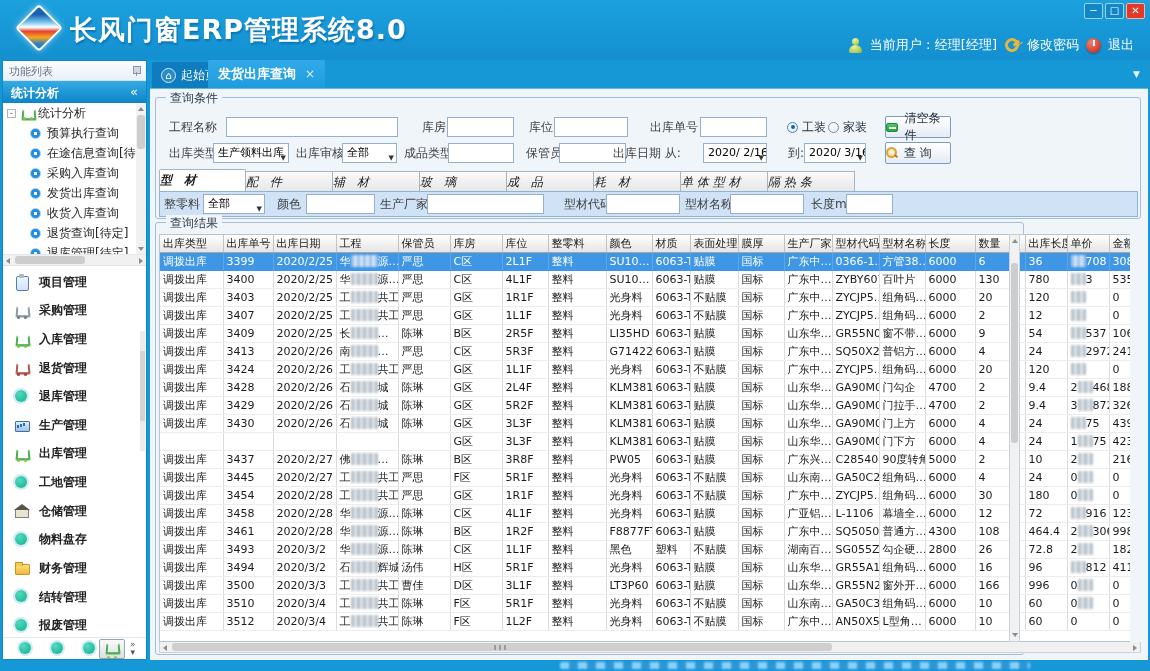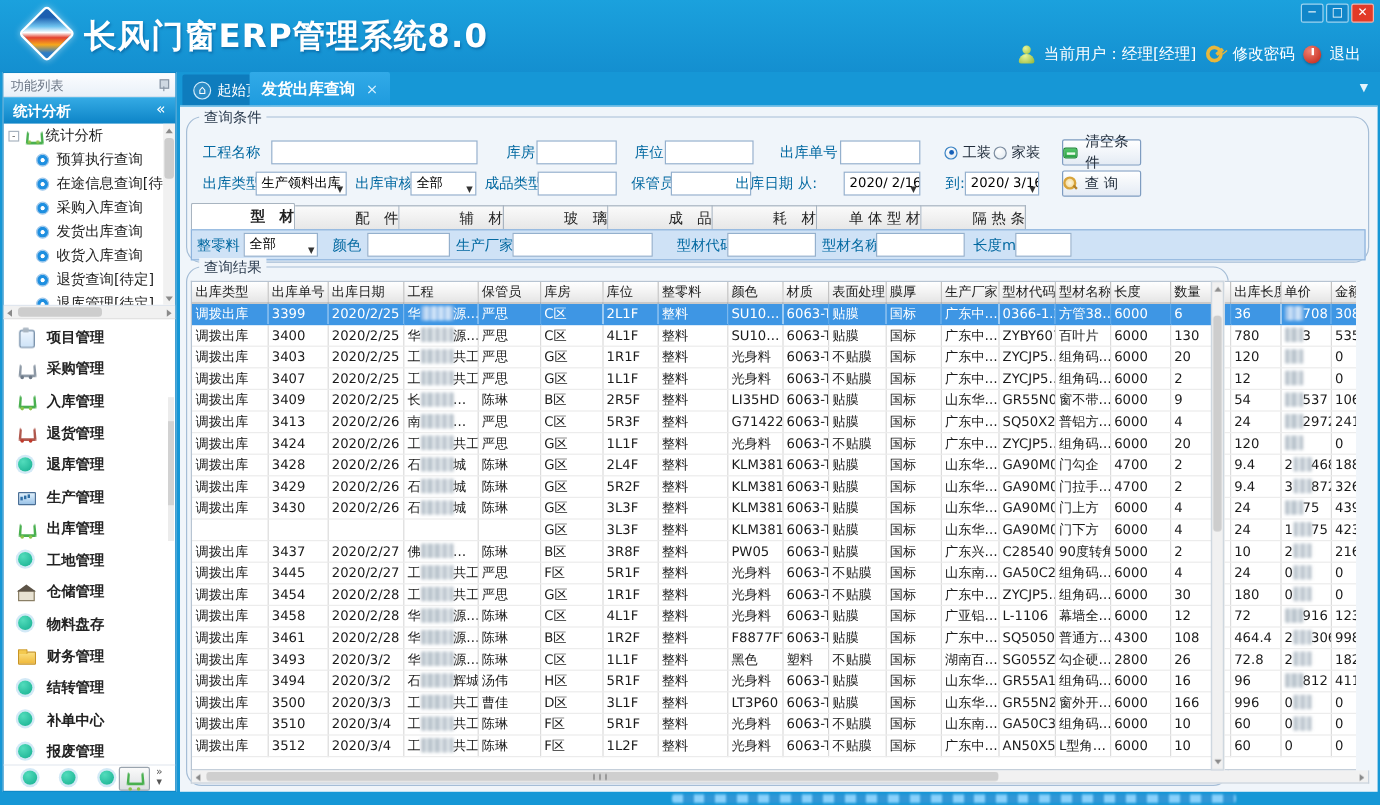--- a/index.html
+++ b/index.html
@@ -75,42 +75,42 @@
   
   .main { position:absolute; left:150px; top:60px; width:998px; height:600px; }
   .tabbar { position:absolute; left:0; top:0; width:100%; height:28px; }
   .tab-home { position:absolute; left:2px; top:2px; height:26px; padding:0 9px; background:#0e7cbd; color:#fff; font-size:12px; display:flex; align-items:center; gap:5px; border-radius:2px 2px 0 0; }
   .ico-home { width:15px; height:15px; border-radius:50%; border:1px solid #cfeafa; display:flex; align-items:center; justify-content:center; font-size:10px; color:#fff; background:rgba(255,255,255,.12); }
   .tab-active { position:absolute; left:58px; top:0px; height:28px; padding:0 10px; background:linear-gradient(#31aae8,#1f9bde); color:#fff; font-size:13px; font-weight:bold; display:flex; align-items:center; gap:9px; border-radius:2px 2px 0 0; }
   .tab-close { font-weight:normal; font-size:12px; color:#d9f1ff; }
   .tab-caret { position:absolute; right:8px; top:9px; color:#e3f4fd; font-size:9px; }
   .content { position:absolute; left:0; top:28px; width:998px; height:572px; background:#f0f5fa; border-top:1px solid #5fb6e4; }
 
-  .gb { position:absolute; border:1px solid #a5bdd6; border-radius:13px; }
+  .gb { position:absolute; border:1px solid #a5bdd6; border-radius:3px; }
   .gb-label { position:absolute; top:-8px; left:10px; background:#f0f5fa; padding:0 4px; font-size:12px; color:#2b3b4e; }
   .gb1 { left:5px; top:8px; width:986px; height:122px; }
   .gb2 { left:5px; top:133px; width:869px; height:433px; }
 
-  .flabel { position:absolute; font-size:12px; color:#0369a1; height:20px; line-height:20px; white-space:nowrap; }
+  .flabel { position:absolute; font-size:12px; color:#404040; height:20px; line-height:20px; white-space:nowrap; }
   .finput { position:absolute; height:20px; border:1px solid #94b0cd; background:#fff; font-size:11px; padding:0 3px; font-family:inherit; }
   .fselect { position:absolute; height:20px; border:1px solid #94b0cd; background:#fff; font-size:11px; line-height:18px; padding:0 14px 0 4px; white-space:nowrap; overflow:hidden; }
   .fselect::after { content:"▼"; position:absolute; right:2px; top:5px; font-size:7px; color:#333; }
   .fbtn { position:absolute; height:22px; border:1px solid #7e9cc0; border-radius:2px; background:linear-gradient(#ffffff,#e4ebf4); font-size:12px; color:#1f2b3a; display:flex; align-items:center; gap:6px; }
   .ico-clear { width:13px; height:9px; background:linear-gradient(#51c767,#2aa344); border:1px solid #1d8a35; border-radius:2px; position:relative; }
   .ico-clear::before { content:""; position:absolute; left:2px; top:3px; width:7px; height:2px; background:#eafbe9; }
   .ico-mag { width:12px; height:12px; position:relative; }
   .ico-mag::before { content:""; position:absolute; left:0; top:0; width:7px; height:7px; border:2px solid #d9a43a; border-radius:50%; background:radial-gradient(circle,#fdf6e3,#f2d58a); }
   .ico-mag::after { content:""; position:absolute; left:8px; top:8px; width:4px; height:2px; background:#b3802a; transform:rotate(45deg); }
   .radio { position:absolute; display:flex; align-items:center; gap:4px; font-size:12px; color:#1f2b3a; height:20px; }
   .rb { width:11px; height:11px; border-radius:50%; border:1px solid #7d8da0; background:radial-gradient(circle at 35% 30%,#fff,#dfe8f0); position:relative; }
   .rb.on { border-color:#3c84c4; }
   .rb.on::after { content:""; position:absolute; left:2.5px; top:2.5px; width:4px; height:4px; border-radius:50%; background:#1660b8; }
 
   .mtabs { position:absolute; left:3px; top:71px; height:23px; display:flex; align-items:flex-end; }
-  .mtab { width:87px; height:21px; line-height:20px; text-align:right; font-size:12px; color:#222; background:linear-gradient(#fafafa,#e7e7e7); border:1px solid #a8b4c0; border-left:none; white-space:pre; overflow:hidden; }
+  .mtab { width:87px; height:21px; line-height:20px; text-align:left; font-size:12px; color:#222; background:linear-gradient(#fafafa,#e7e7e7); border:1px solid #a8b4c0; border-left:none; white-space:pre; overflow:hidden;font-style:italic; }
   .mtab:first-child { border-left:1px solid #a8b4c0; }
   .mtab.active { height:23px; background:#fff; border-bottom:1px solid #fff; font-weight:bold; border-radius:2px 2px 0 0; }
   .filterrow { position:absolute; left:3px; top:93px; width:979px; height:26px; background:#cfe2f6; border:1px solid #8db3dd; }
 
   
   .tablewrap { position:absolute; left:3px; top:11px; width:971px; height:408px; overflow:hidden; border:1px solid #b7c4d2; border-right:none; background:#fff; }
   table.grid { border-collapse:collapse; table-layout:fixed; width:971px; font-size:11px; color:#1a1a1a; }
   table.grid th { height:17px; font-weight:normal; text-align:left; padding:0 3px; background:linear-gradient(#ffffff,#e5e5e5); border-right:1px solid #c3c3c3; border-bottom:1px solid #a6a6a6; white-space:nowrap; overflow:hidden; }
   table.grid td { height:18px; padding:0 3px; border-right:1px solid #dbdbdb; border-bottom:1px solid #ececec; white-space:nowrap; overflow:hidden; }
   tr.sel td { background:#3e96e4; color:#fff; border-right-color:#5ca7e9; border-bottom-color:#3e96e4; }
@@ -244,24 +244,20 @@
         <span class="mi dot"></span>
         <span>物料盘存</span>
       </div>
       <div class="mod-item">
         <span class="mi folder"></span>
         <span>财务管理</span>
       </div>
       <div class="mod-item">
         <span class="mi dot"></span>
         <span>结转管理</span>
-      </div>
-      <div class="mod-item">
-        <span class="mi dot"></span>
-        <span>补单中心</span>
       </div>
       <div class="mod-item">
         <span class="mi dot"></span>
         <span>报废管理</span>
       </div>
     </div>
   <div class="mod-scroll"></div>
   <div class="side-bottom">
     <span class="sb-dot" style="left:16px"></span>
     <span class="sb-dot" style="left:48px"></span>

